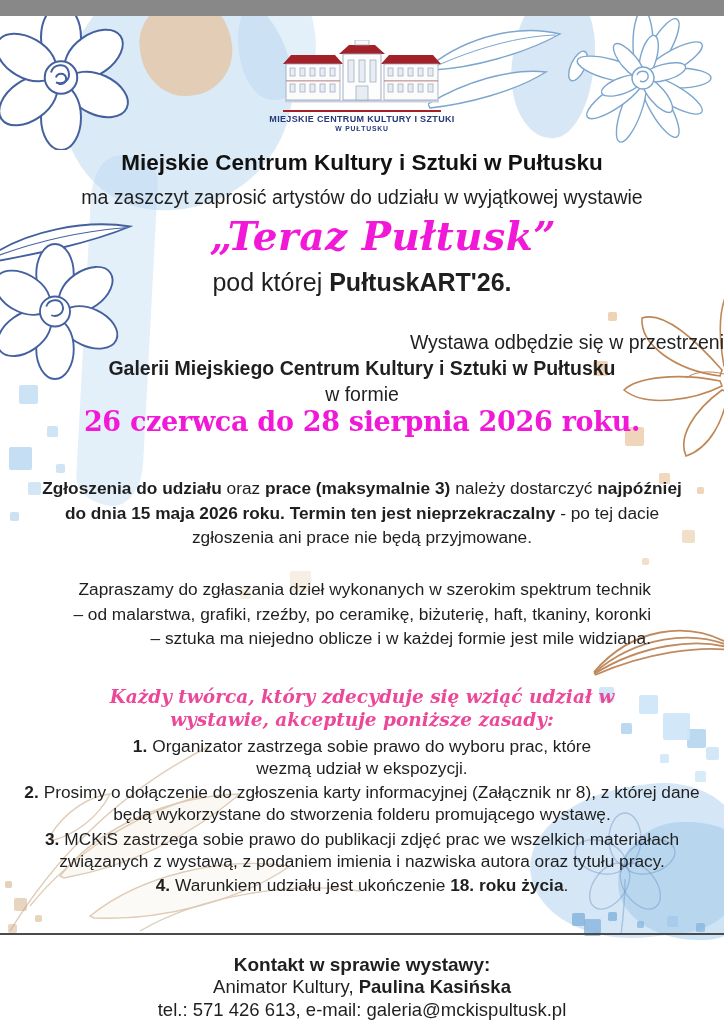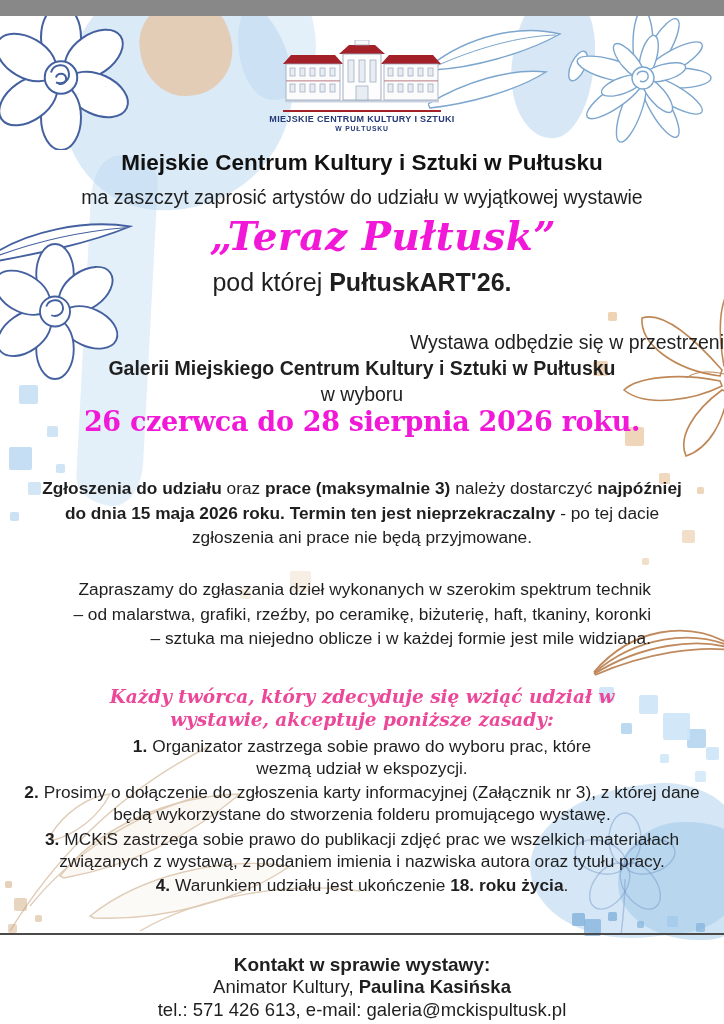--- a/index.html
+++ b/index.html
@@ -250,40 +250,40 @@
     <div class="sec invitation">ma zaszczyt zaprosić artystów do udziału w wyjątkowej wystawie</div>
 
     <div class="sec teraz">„Teraz Pułtusk”</div>
 
     <div class="sec slogan">
       <span>pod której </span><b>PułtuskART'26.</b>
     </div>
 
     <div class="sec venue1">Wystawa odbędzie się w przestrzeni</div>
     <div class="sec venue2">Galerii Miejskiego Centrum Kultury i Sztuki w Pułtusku</div>
-    <div class="sec venue3">w wyboru</div>
+    <div class="sec venue3">w formie</div>
     <div class="sec dates">26 czerwca do 28 sierpnia 2026 roku.</div>
 
     <div class="sec submission">
       <div class="inner"><b>Zgłoszenia do udziału</b><span> oraz </span><b>prace (maksymalnie 3)</b><span> należy dostarczyć </span><b>najpóźniej do dnia 15 maja 2026 roku. Termin ten jest nieprzekraczalny</b><span> - po tej dacie zgłoszenia ani prace nie będą przyjmowane.</span></div>
     </div>
 
     <div class="sec techniques">
       <div class="inner">Zapraszamy do zgłaszania dzieł wykonanych w szerokim spektrum technik – od malarstwa, grafiki, rzeźby, po ceramikę, biżuterię, haft, tkaniny, koronki – sztuka ma niejedno oblicze i w każdej formie jest mile widziana.</div>
     </div>
 
     <div class="sec rules-heading">
       <div class="inner">Każdy twórca, który zdecyduje się wziąć udział w wystawie, akceptuje poniższe zasady:</div>
     </div>
 
     <div class="sec rule rule-1">
       <div class="inner"><span class="num">1.</span><span>Organizator zastrzega sobie prawo do wyboru prac, które wezmą udział w ekspozycji.</span></div>
     </div>
     <div class="sec rule rule-2">
-      <div class="inner"><span class="num">2.</span><span>Prosimy o dołączenie do zgłoszenia karty informacyjnej (Załącznik nr 3), z której dane będą wykorzystane do stworzenia folderu promującego wystawę.</span></div>
+      <div class="inner"><span class="num">2.</span><span>Prosimy o dołączenie do zgłoszenia karty informacyjnej (Załącznik nr 8), z której dane będą wykorzystane do stworzenia folderu promującego wystawę.</span></div>
     </div>
     <div class="sec rule rule-3">
       <div class="inner"><span class="num">3.</span><span>MCKiS zastrzega sobie prawo do publikacji zdjęć prac we wszelkich materiałach związanych z wystawą, z podaniem imienia i nazwiska autora oraz tytułu pracy.</span></div>
     </div>
     <div class="sec rule rule-4">
       <div class="inner"><span class="num">4.</span><span>Warunkiem udziału jest ukończenie </span><b>18. roku życia</b><span>.</span></div>
     </div>
 
     <div class="divider"></div>
 

